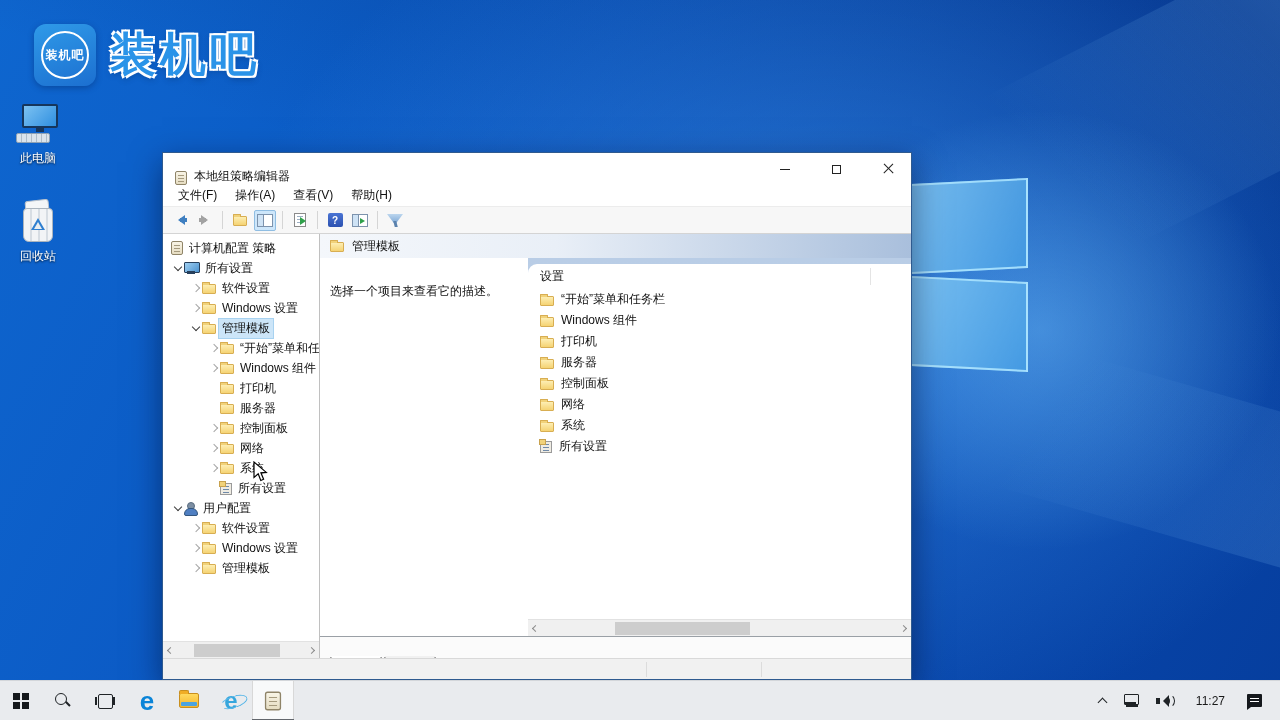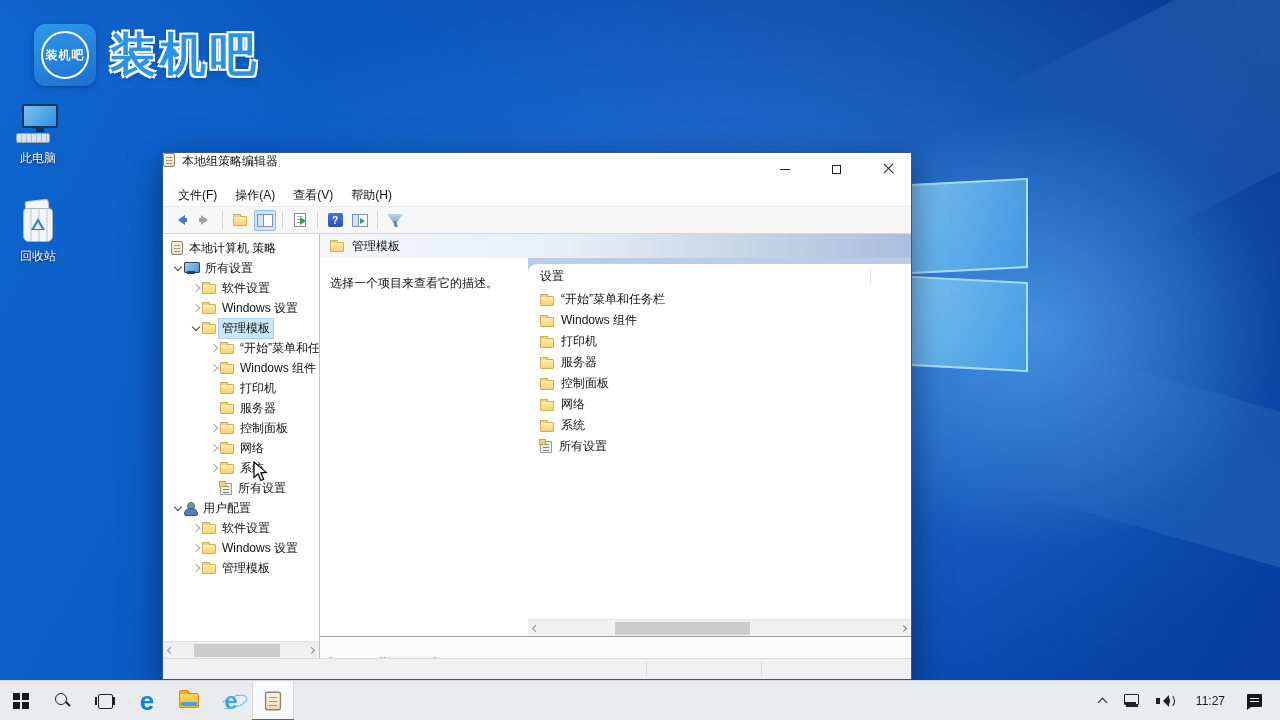--- a/index.html
+++ b/index.html
@@ -44,21 +44,21 @@
     border-radius:3px;transform:rotate(-6deg);}
   .bin-body{position:absolute;left:5px;top:8px;width:30px;height:34px;border-radius:4px 4px 6px 6px;
     background:repeating-linear-gradient(90deg,#f2f4f6 0 6px,#d7dde3 6px 8px),#e9edf0;border:1px solid #aab4be;}
   .bin-mark{position:absolute;left:13px;top:18px;width:0;height:0;
     border-left:7px solid transparent;border-right:7px solid transparent;border-bottom:12px solid #2e7fd0;}
   .bin-mark::after{content:"";position:absolute;left:-4px;top:4px;width:0;height:0;
     border-left:4px solid transparent;border-right:4px solid transparent;border-bottom:7px solid #e9edf0;}
   
   .window{position:absolute;left:162px;top:152px;width:750px;height:528px;background:#fff;
     border:1px solid #2f5a8f;box-shadow:0 10px 30px rgba(0,10,40,.5);display:flex;flex-direction:column;}
-  .titlebar{height:32px;display:flex;align-items:flex-start;padding-left:0;gap:7px;background:#fff;flex:none;}
+  .titlebar{height:32px;display:flex;align-items:flex-end;padding-left:12px;gap:7px;background:#fff;flex:none;}
   .title{font-size:12px;color:#111;flex:1;}
   .winbtn{width:45px;height:32px;display:flex;align-items:center;justify-content:center;flex:none;}
   .btn-min i{width:10px;height:1px;background:#222;display:block;}
   .btn-max i{width:9px;height:9px;border:1px solid #222;display:block;}
   .btn-close i{position:relative;width:12px;height:12px;display:block;}
   .btn-close i::before,.btn-close i::after{content:"";position:absolute;left:-1px;top:5px;width:13px;height:1.3px;background:#222;}
   .btn-close i::before{transform:rotate(45deg);} .btn-close i::after{transform:rotate(-45deg);}
   .menubar{height:22px;display:flex;align-items:center;padding-left:6px;font-size:12px;color:#111;
     border-bottom:1px solid #ececec;flex:none;}
   .menu-item{padding:0 9px;height:100%;display:flex;align-items:center;}
@@ -123,21 +123,21 @@
   .hscroll{height:17px;background:#f0f0f0;border-top:1px solid #e2e2e2;display:flex;align-items:center;flex:none;position:relative;}
   .sb-arrow{width:15px;height:100%;display:flex;align-items:center;justify-content:center;flex:none;}
   .sb-arrow::before{content:"";width:4px;height:4px;border-top:1.4px solid #8a8a8a;border-right:1.4px solid #8a8a8a;display:block;}
   .sb-left::before{transform:rotate(-135deg);} .sb-right::before{transform:rotate(45deg);}
   .sb-track{flex:1;height:100%;position:relative;}
   .sb-thumb{position:absolute;top:2px;height:13px;background:#cdcdcd;}
   .rightpanel{flex:1;display:flex;flex-direction:column;min-width:0;}
   .rp-header{height:24px;flex:none;display:flex;align-items:center;gap:8px;padding-left:10px;font-size:12px;color:#111;
     background:linear-gradient(90deg,#f4f7fb 0%,#e9eff7 40%,#a9bfdc 100%);}
   .rp-body{flex:1;display:flex;min-height:0;}
-  .desc{width:208px;flex:none;padding:17px 10px;font-size:12px;color:#111;background:#fff;}
+  .desc{width:208px;flex:none;padding:25px 10px;font-size:12px;color:#111;background:#fff;}
   .listwrap{flex:1;display:flex;flex-direction:column;background:linear-gradient(180deg,#b9cde6,#c6d7ec);padding-top:6px;min-width:0;}
   .listpanel{flex:1;background:#fff;border-top-left-radius:9px;position:relative;display:flex;flex-direction:column;min-height:0;}
   .col-head{height:25px;flex:none;display:flex;align-items:center;padding-left:12px;font-size:12px;color:#111;position:relative;}
   .col-head::after{content:"";position:absolute;left:342px;top:4px;width:1px;height:17px;background:#e4e4e4;}
   .list-items{flex:1;overflow:hidden;}
   .list-row{height:21px;display:flex;align-items:center;gap:7px;padding-left:12px;font-size:12px;color:#111;}
   .list-hscroll{flex:none;}
   .tabsrow{height:22px;flex:none;background:#fbfbfb;border-top:1px solid #9aa0a6;display:flex;align-items:flex-start;padding-left:10px;gap:2px;}
   .tab{position:relative;height:20px;min-width:52px;margin-top:20px;}
   .tab .outer{position:absolute;inset:0;background:#8a8a8a;clip-path:polygon(0 0,100% 0,calc(100% - 8px) 100%,8px 100%);}
@@ -278,21 +278,21 @@
           <span class="t-filter"></span>
         </span>
     </div>
 
     <div class="main">
       <div class="treewrap">
         <div class="tree" id="tree">
             <div class="tree-row" style="padding-left: 8px;">
               <span class="ic i-scroll"></span>
               <span class="gap"></span>
-              <span class="lbl">本地计算机 策略</span>
+              <span class="lbl">计算机配置 策略</span>
             </div>
             <div class="tree-row" style="padding-left: 9px;">
               <span class="chev e"></span>
               <span class="ic i-computer"></span>
               <span class="gap"></span>
               <span class="lbl">所有设置</span>
             </div>
             <div class="tree-row" style="padding-left: 27px;">
               <span class="chev c"></span>
               <span class="ic i-folder"></span>

